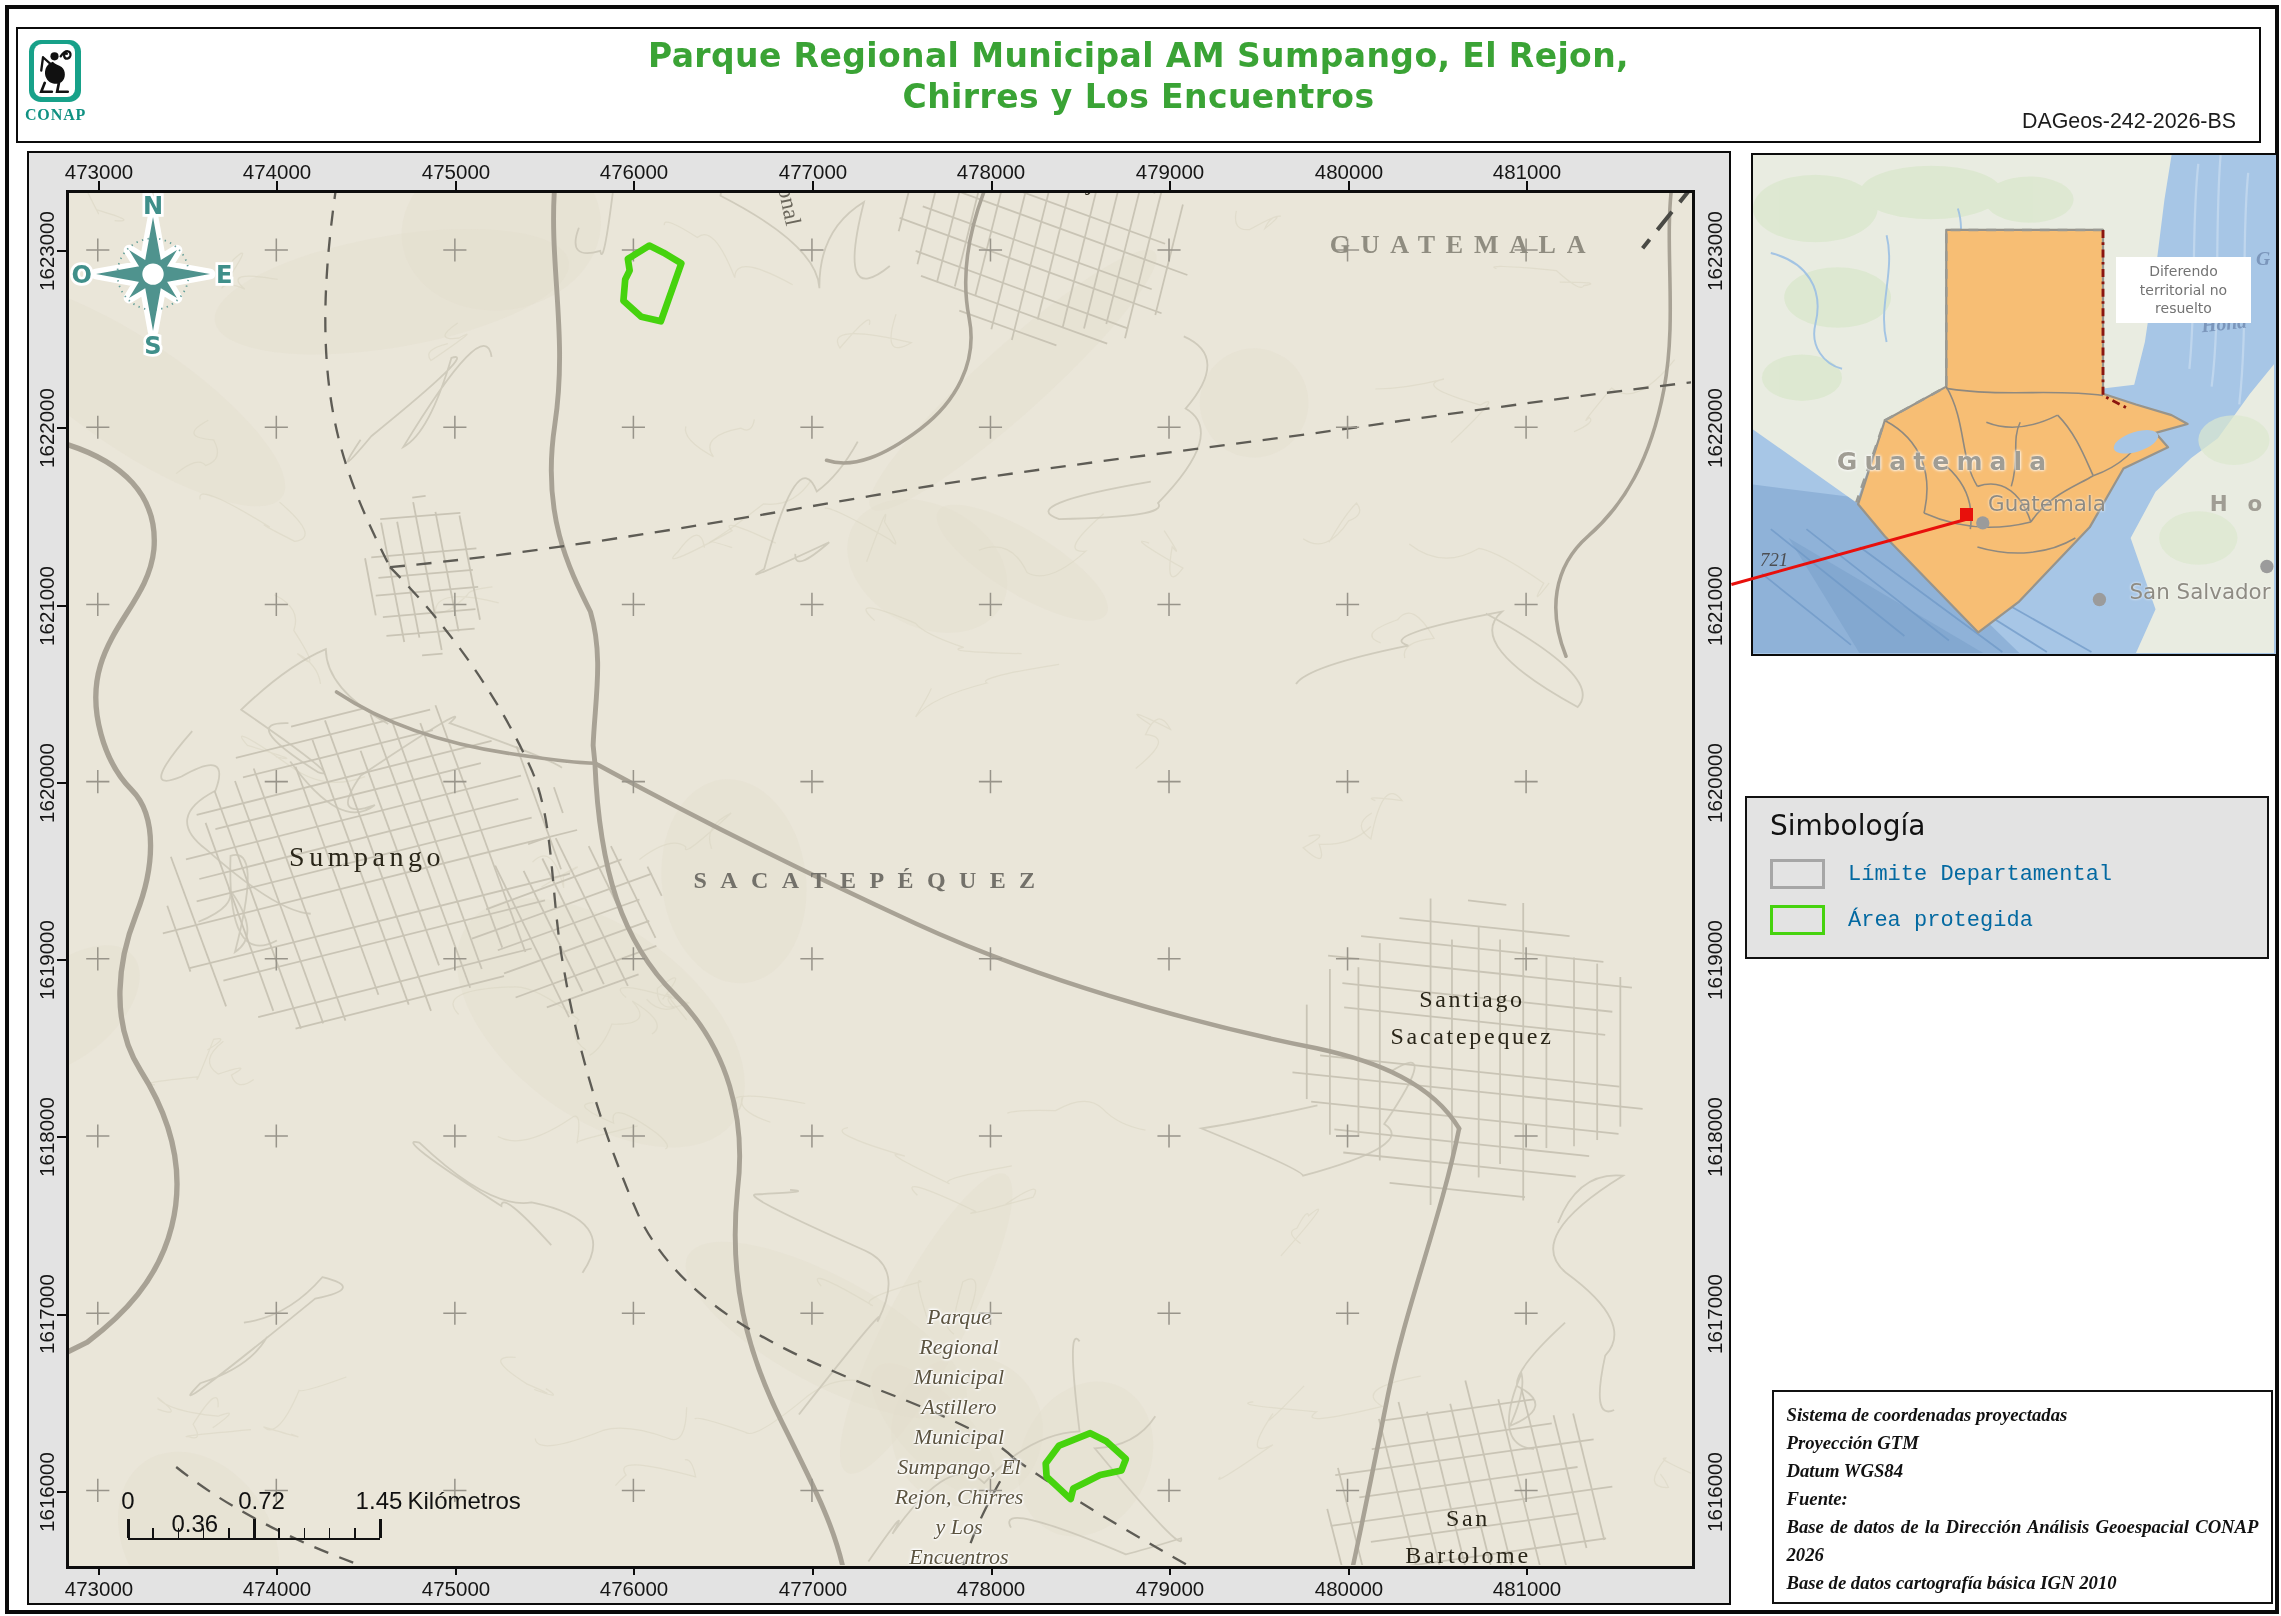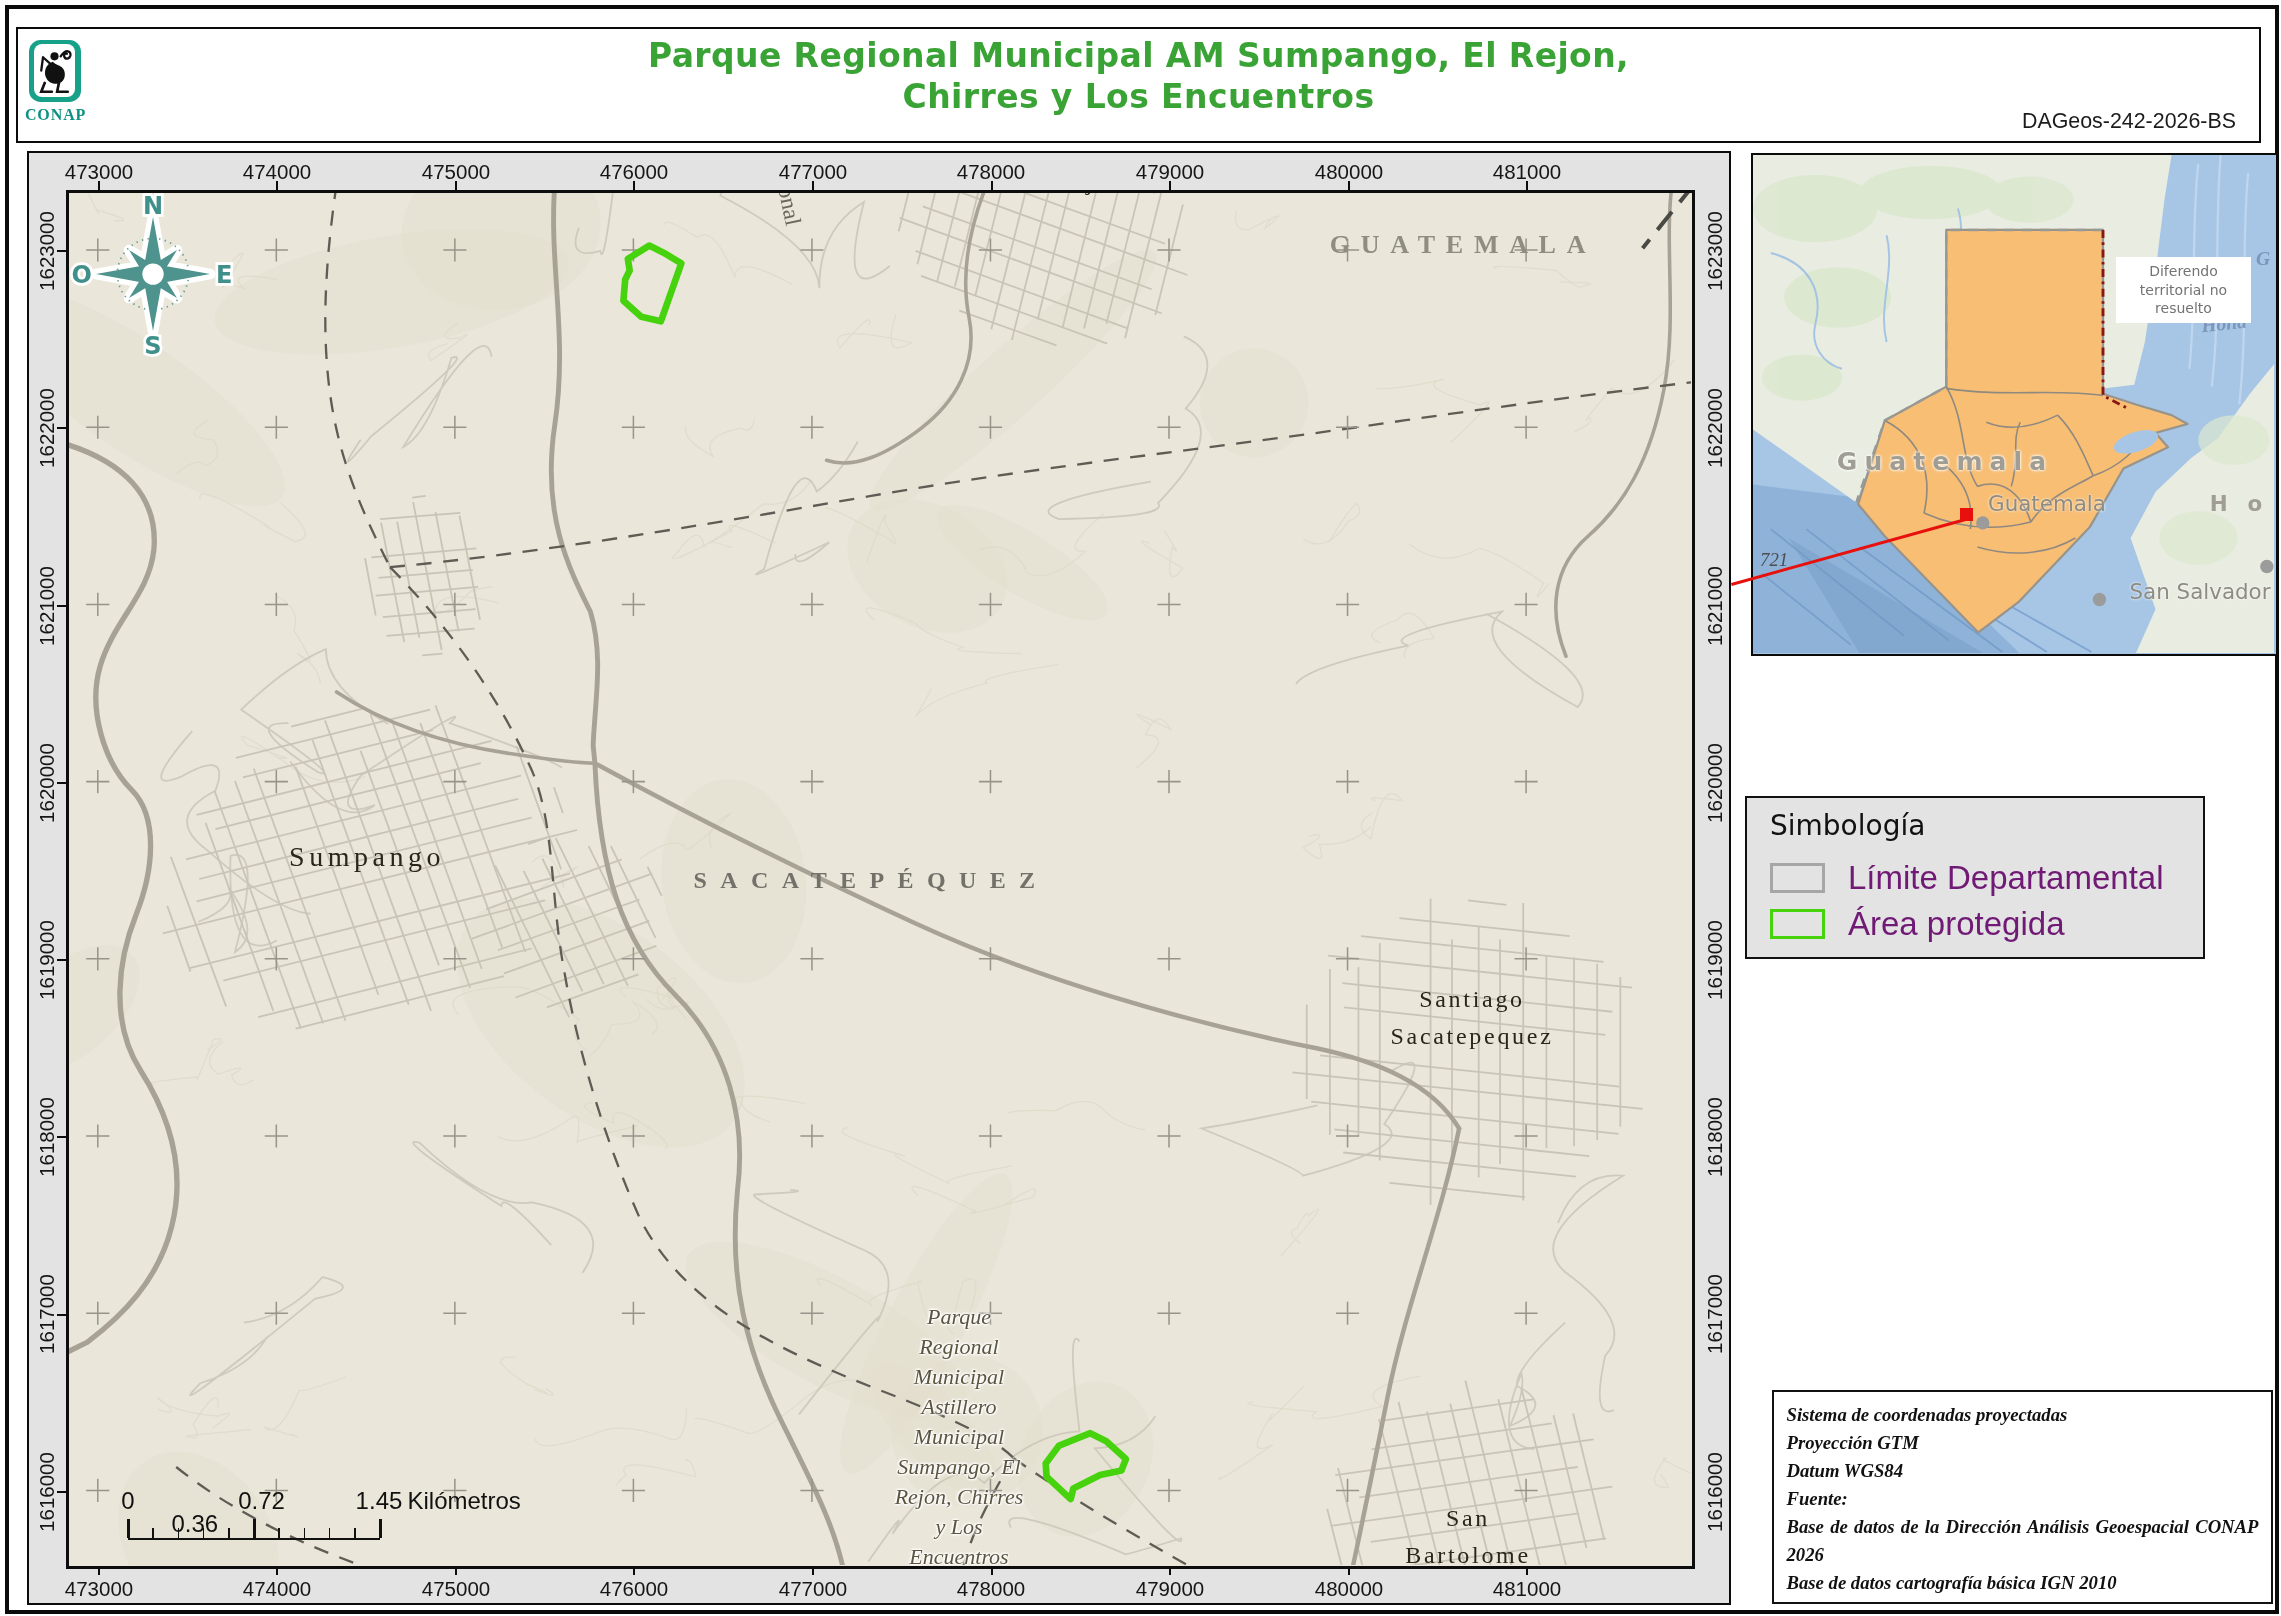--- a/index.html
+++ b/index.html
@@ -49,25 +49,25 @@
   #in-ho{font-family:"DejaVu Sans",sans-serif;font-weight:bold;font-size:21.4px;color:#a09d94;letter-spacing:6.2px;}
   #in-hond{font-family:"Liberation Serif",serif;font-style:italic;font-weight:bold;font-size:19.6px;color:#7b96bb;transform:translate(-50%,-50%) rotate(-6deg);}
   #in-g{font-family:"Liberation Serif",serif;font-style:italic;font-weight:bold;font-size:19.6px;color:#7b96bb;}
   #in-721{font-family:"Liberation Serif",serif;font-style:italic;font-size:18.7px;color:#4c4e52;transform:none;}
   #in-note{left:363px;top:102px;width:135px;height:66px;background:#fff;font-size:14px;line-height:1.32;text-align:center;color:#737373;
     font-family:"DejaVu Sans",sans-serif;display:flex;align-items:center;justify-content:center;}
   
   #red-line{left:1731px;top:583px;width:243px;height:0;border-top:3.6px solid #e8100c;transform:rotate(-15.5deg);transform-origin:0 0;z-index:30;}
   #red-square{left:1960px;top:508px;width:12.5px;height:12.5px;background:#e8100c;z-index:31;}
   
-  #legend{left:1745px;top:796px;width:460px;height:163px;background:#e3e3e3;border:2.7px solid #111;box-sizing:border-box;}
+  #legend{left:1745px;top:796px;width:524px;height:163px;background:#e3e3e3;border:2.7px solid #111;box-sizing:border-box;}
   #legend-title{left:23px;top:10.7px;font-family:"DejaVu Sans",sans-serif;font-size:28px;color:#111;}
   .leg-row{position:absolute;left:23px;display:flex;align-items:center;}
   .leg-swatch{width:55px;height:30px;border:3.6px solid #a6a6a6;box-sizing:border-box;margin-right:23px;}
-  .leg-label{font-family:Liberation Sans, sans-serif;font-size:33px;color:#701a75;}
+  .leg-label{font-family:Liberation Mono, monospace;font-size:22px;color:#0369a1;}
   
   #infobox{left:1772px;top:1390px;width:501px;height:214px;background:#fff;border:2.7px solid #111;box-sizing:border-box;
     font-family:"Liberation Serif",serif;font-style:italic;font-weight:bold;font-size:18.7px;color:#111;padding:9px 12.5px;}
   .info-c{text-align:left;line-height:1.5;}
   .info-l{text-align:left;line-height:1.5;}
   .info-j{text-align:justify;line-height:1.5;}
 </style>
 </head>
 <body>
 

